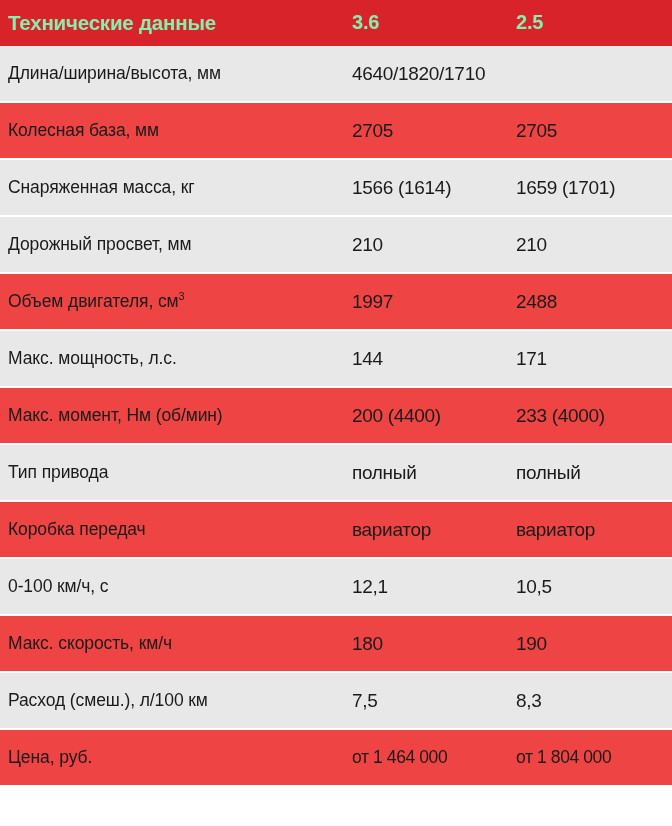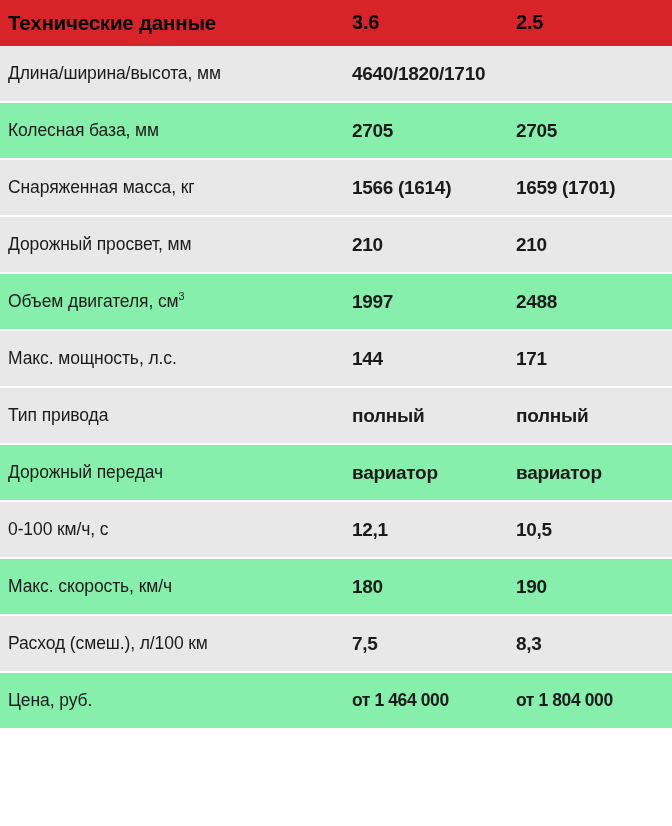--- a/index.html
+++ b/index.html
@@ -19,54 +19,54 @@
     table-layout: fixed;
   }
   .spec-table col.c-label { width: 344px; }
   .spec-table col.c-v1 { width: 164px; }
   .spec-table col.c-v2 { width: 164px; }
 
   .spec-table tr.header-row {
     background: #d9232b;
   }
   .spec-table tr.header-row th {
-    color: #000000;
+    color: #86efac;
     font-weight: bold;
     font-size: 20px;
     text-align: left;
     padding: 8px 0 9px 8px;
     letter-spacing: -0.2px;
     vertical-align: middle;
     height: 29px;
   }
   .spec-table tr.header-row th.th-label {
     font-size: 20.5px;
   }
 
   .spec-table tbody tr {
     height: 55px;
   }
   .spec-table tbody tr.odd { background: #e8e8e8; }
-  .spec-table tbody tr.even { background: #86efac; }
+  .spec-table tbody tr.even { background: #ef4444; }
 
   .spec-table td {
     vertical-align: middle;
     padding: 0 0 0 8px;
     border-top: 2px solid #ffffff;
     height: 55px;
   }
   .spec-table td.label {
     font-size: 17.5px;
     color: #1b1b1b;
     letter-spacing: -0.1px;
     margin-left: 28px;
   }
   .spec-table td.value {
     font-size: 19px;
-    font-weight: bold;
+    font-weight: normal;
     color: #1b1b1b;
     letter-spacing: -0.3px;
   }
   .spec-table td.value.price {
     font-size: 17.5px;
     letter-spacing: -0.4px;
   }
   .spec-table tbody tr:first-child td {
     border-top: none;
   }
@@ -118,27 +118,32 @@
       <tr class="even">
         <td class="label">Объем двигателя, см<sup>3</sup></td>
         <td class="value">1997</td>
         <td class="value">2488</td>
       </tr>
       <tr class="odd">
         <td class="label">Макс. мощность, л.с.</td>
         <td class="value">144</td>
         <td class="value">171</td>
       </tr>
+      <tr class="even">
+        <td class="label">Макс. момент, Нм (об/мин)</td>
+        <td class="value">200 (4400)</td>
+        <td class="value">233 (4000)</td>
+      </tr>
       <tr class="odd">
         <td class="label">Тип привода</td>
         <td class="value">полный</td>
         <td class="value">полный</td>
       </tr>
       <tr class="even">
-        <td class="label">Дорожный передач</td>
+        <td class="label">Коробка передач</td>
         <td class="value">вариатор</td>
         <td class="value">вариатор</td>
       </tr>
       <tr class="odd">
         <td class="label">0-100 км/ч, с</td>
         <td class="value">12,1</td>
         <td class="value">10,5</td>
       </tr>
       <tr class="even">
         <td class="label">Макс. скорость, км/ч</td>

